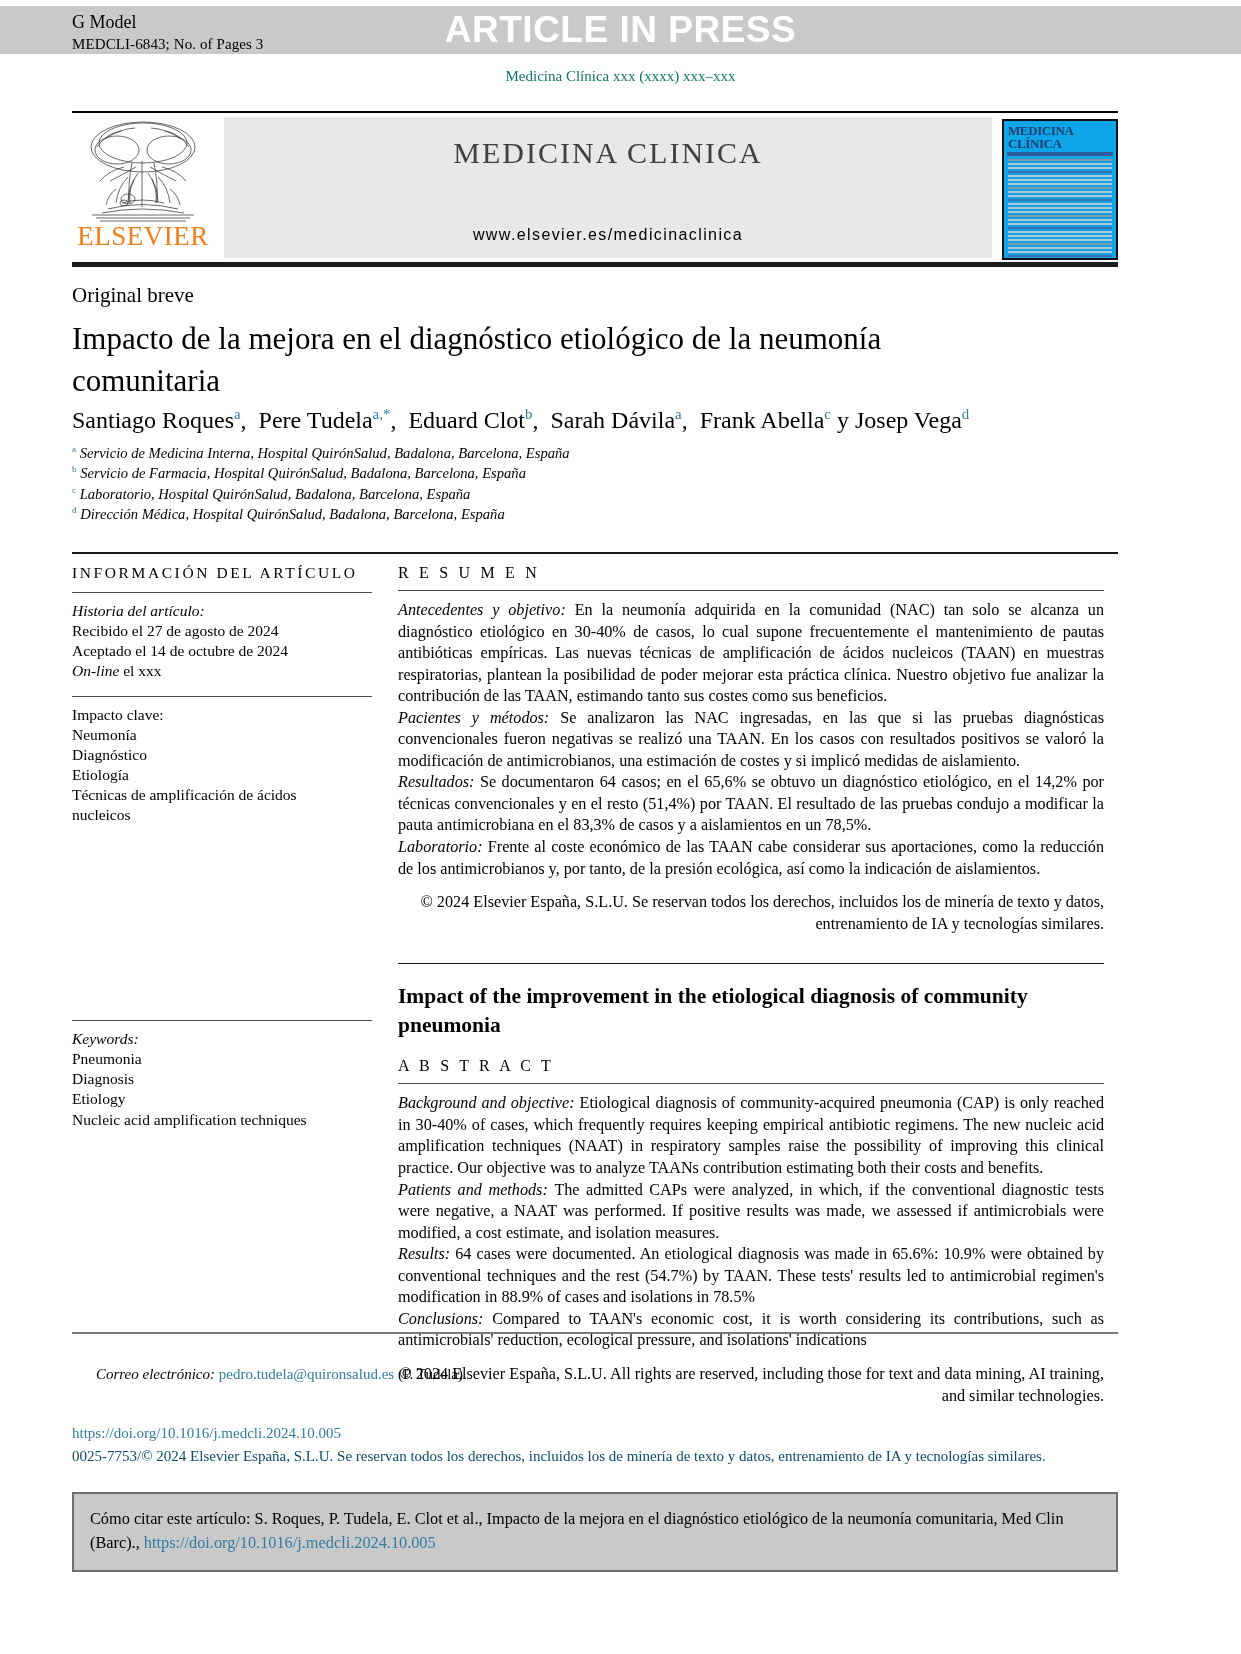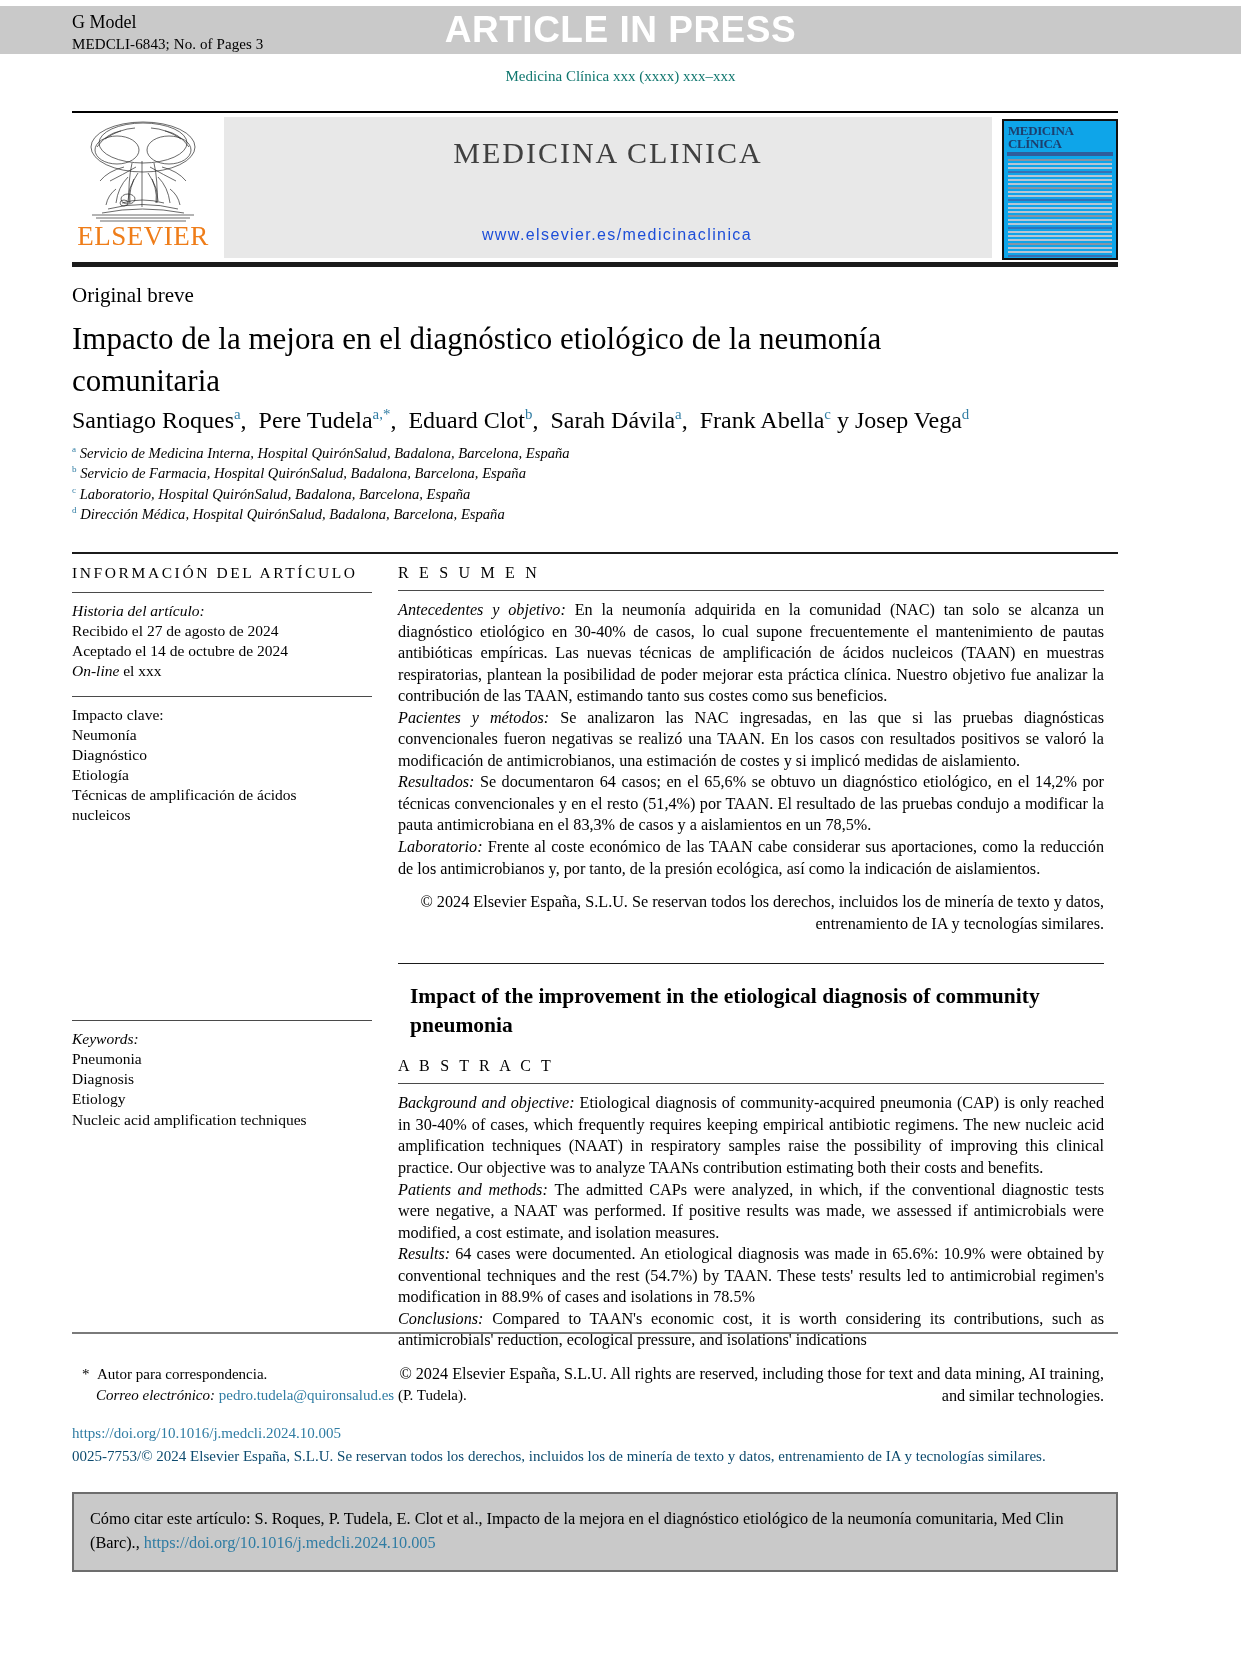--- a/index.html
+++ b/index.html
@@ -108,27 +108,27 @@
     left: 0; top: 19px;
     width: 768px;
     text-align: center;
     font-family: "Liberation Serif", serif;
     font-size: 30px;
     letter-spacing: 2px;
     color: #404040;
   }
   .mast-url {
     position: absolute;
-    left: 9px; bottom: 14px;
+    left: 0; bottom: 14px;
     width: 768px;
     text-align: center;
     font-family: "Liberation Sans", sans-serif;
     font-size: 16px;
     letter-spacing: 1.4px;
-    color: #1d4ed8;
+    color: #000000;
   }
   .cover-thumb {
     position: absolute;
     right: 0; top: 2px;
     width: 112px;
     height: 137px;
     border: 2px solid #111;
     background: #0ea5e9;
     overflow: hidden;
   }
@@ -273,21 +273,21 @@
   }
   .en-divider {
     border-top: 1.6px solid #1b1b1b;
     margin: 28px 0 18px 0;
   }
   .en-title {
     font-family: "Liberation Serif", serif;
     font-weight: bold;
     font-size: 21.5px;
     line-height: 1.33;
-    margin: 0 0 18px 12px;
+    margin: 0 0 18px 0;
   }
 
   
   .foot-rule {
     position: absolute;
     left: 72px; top: 1332px;
     width: 1046px;
     border-top: 2px solid #7a7a7a;
   }
   .corresp {
@@ -500,24 +500,20 @@
       <p><span class="lab">Patients and methods:</span> <span>The admitted CAPs were analyzed, in which, if the conventional diagnostic tests were negative, a NAAT was performed. If positive results was made, we assessed if antimicrobials were modified, a cost estimate, and isolation measures.</span></p>
       <p><span class="lab">Results:</span> <span>64 cases were documented. An etiological diagnosis was made in 65.6%: 10.9% were obtained by conventional techniques and the rest (54.7%) by TAAN. These tests' results led to antimicrobial regimen's modification in 88.9% of cases and isolations in 78.5%</span></p>
       <p><span class="lab">Conclusions:</span> <span>Compared to TAAN's economic cost, it is worth considering its contributions, such as antimicrobials' reduction, ecological pressure, and isolations' indications</span></p>
     </div>
     <div class="copyright">© 2024 Elsevier España, S.L.U. All rights are reserved, including those for text and data mining, AI training, and similar technologies.</div>
   </div>
 
   <div class="foot-rule"></div>
 
   <div class="corresp">
-    <div>
-      <span>*</span>
-      &nbsp;<span>Autor para correspondencia.</span>
-    </div>
     <div style="padding-left:14px">
       <span class="it">Correo electrónico:</span>
       <span class="link">pedro.tudela@quironsalud.es</span>
       <span>(P. Tudela).</span>
     </div>
   </div>
 
   <div class="doi-block">
     <div class="doi-line">https://doi.org/10.1016/j.medcli.2024.10.005</div>
     <div class="issn-line">0025-7753/© 2024 Elsevier España, S.L.U. Se reservan todos los derechos, incluidos los de minería de texto y datos, entrenamiento de IA y tecnologías similares.</div>

